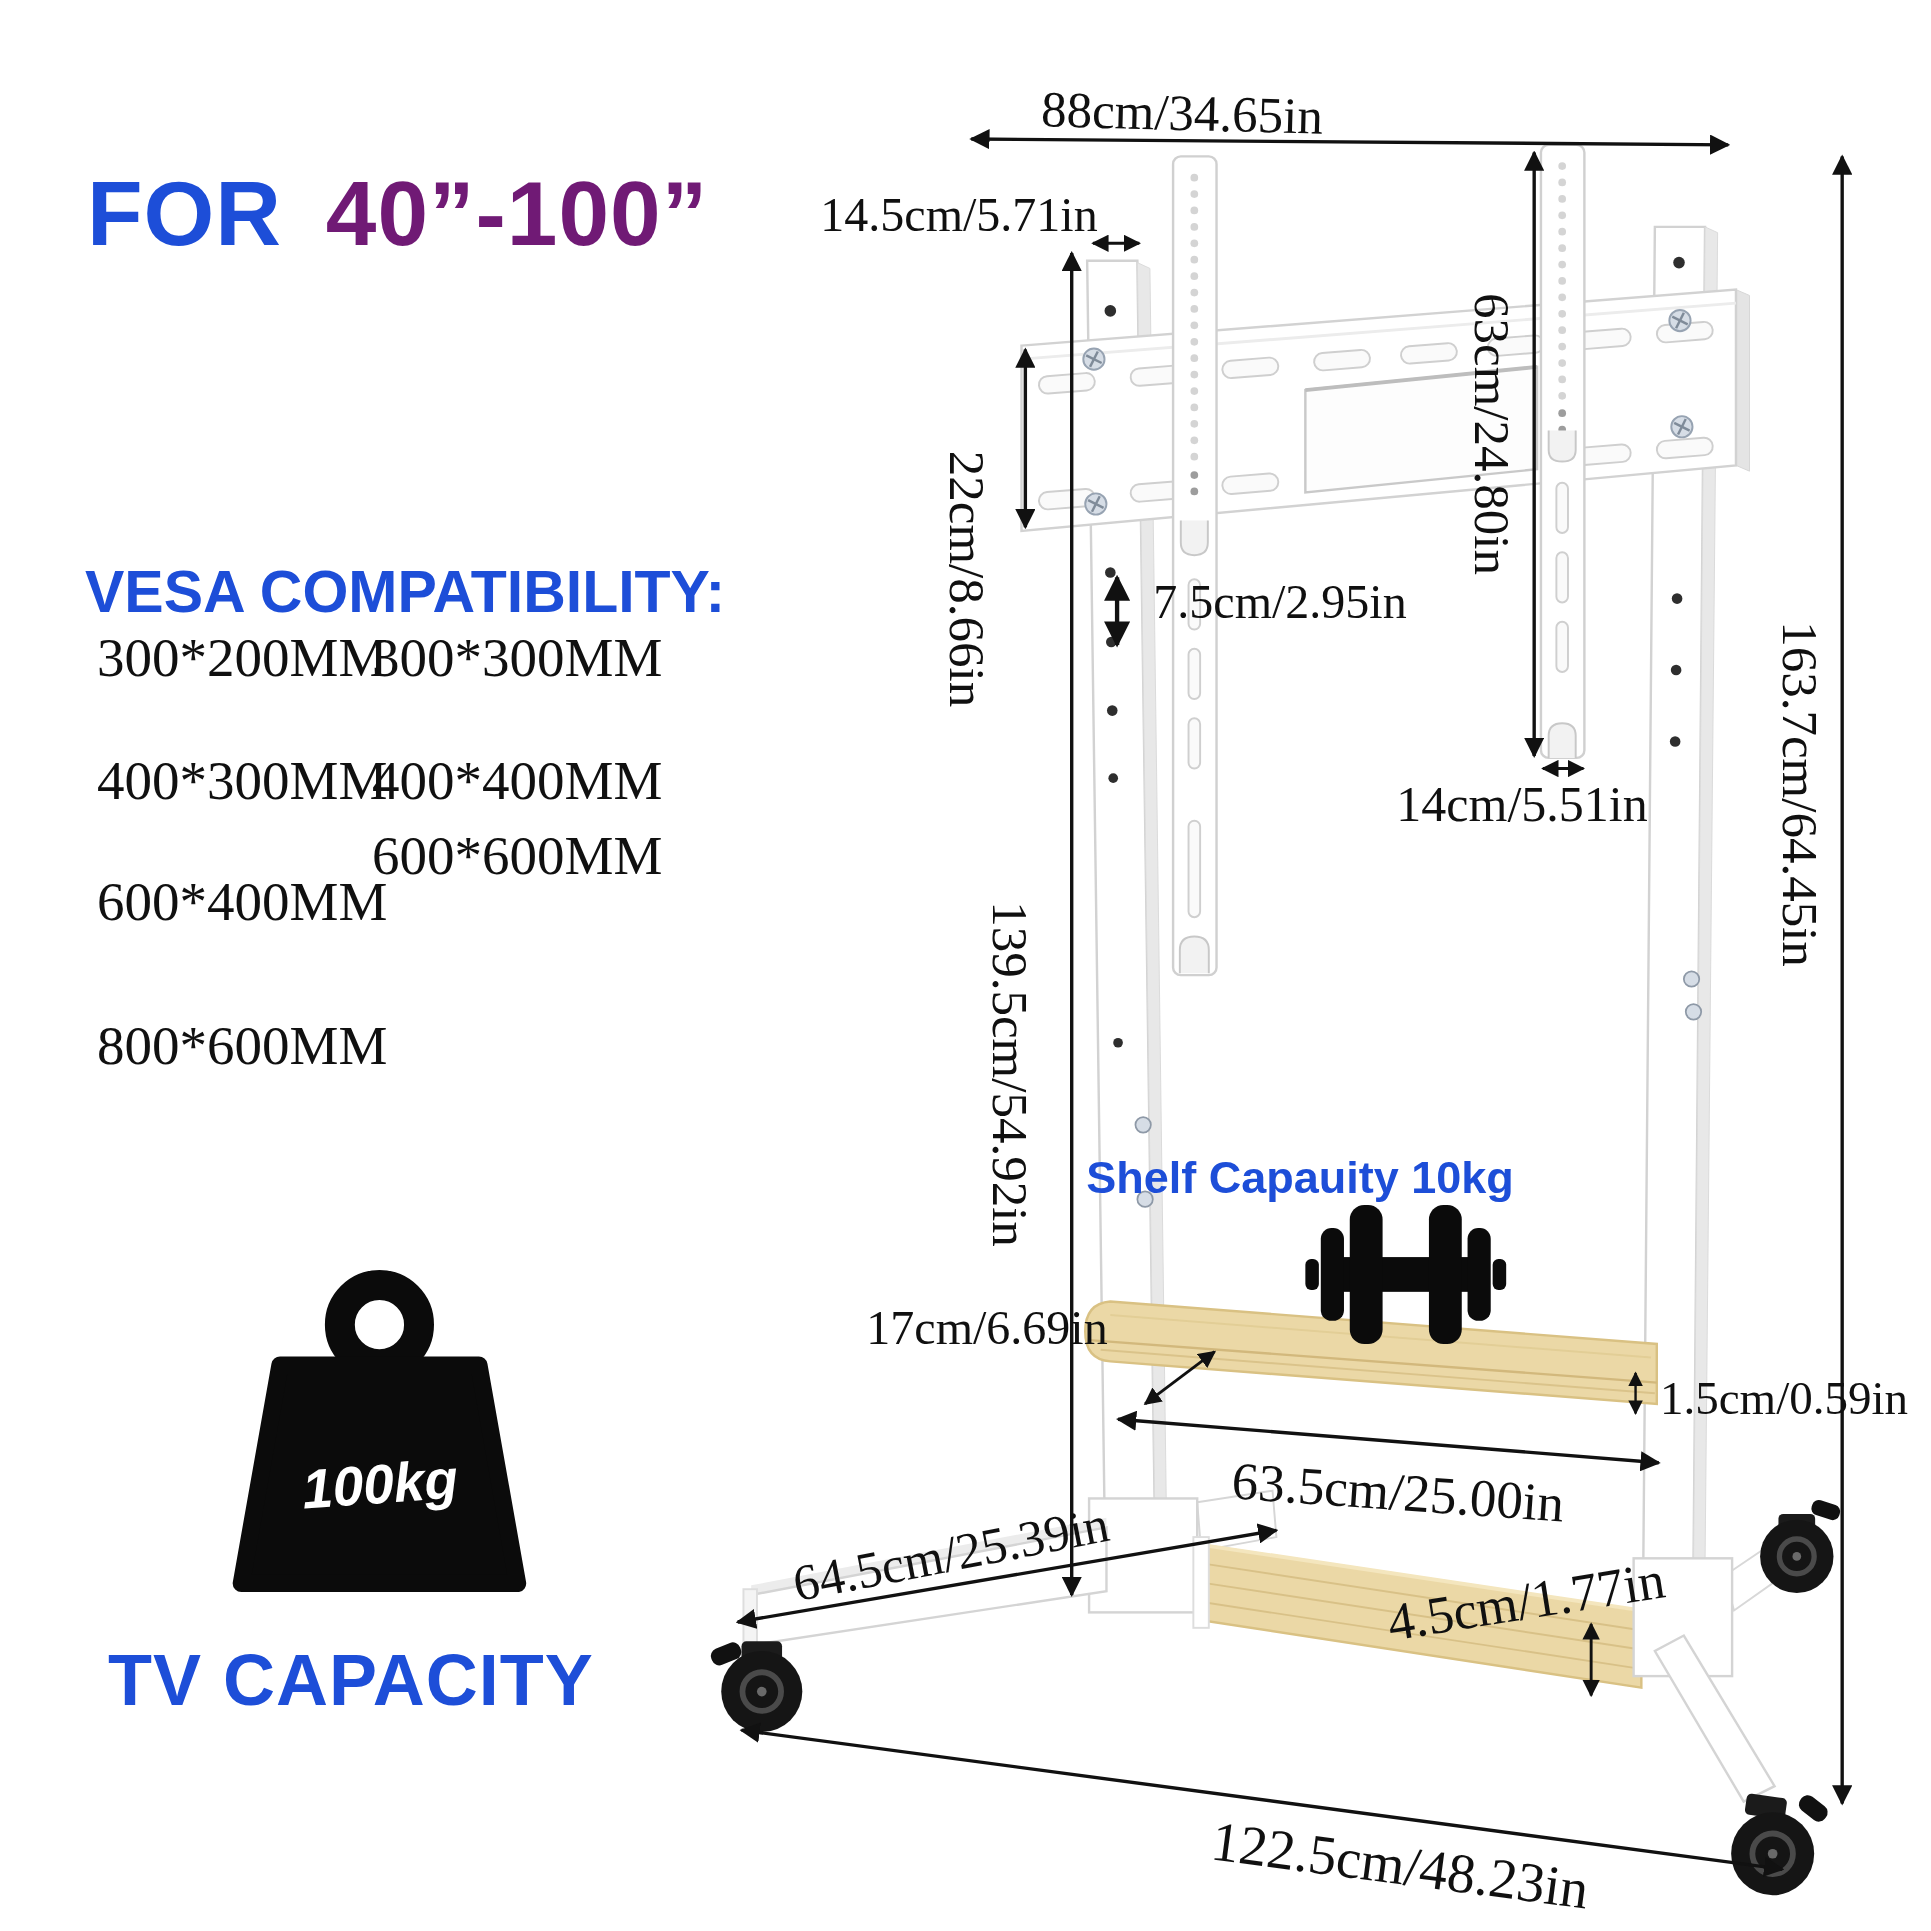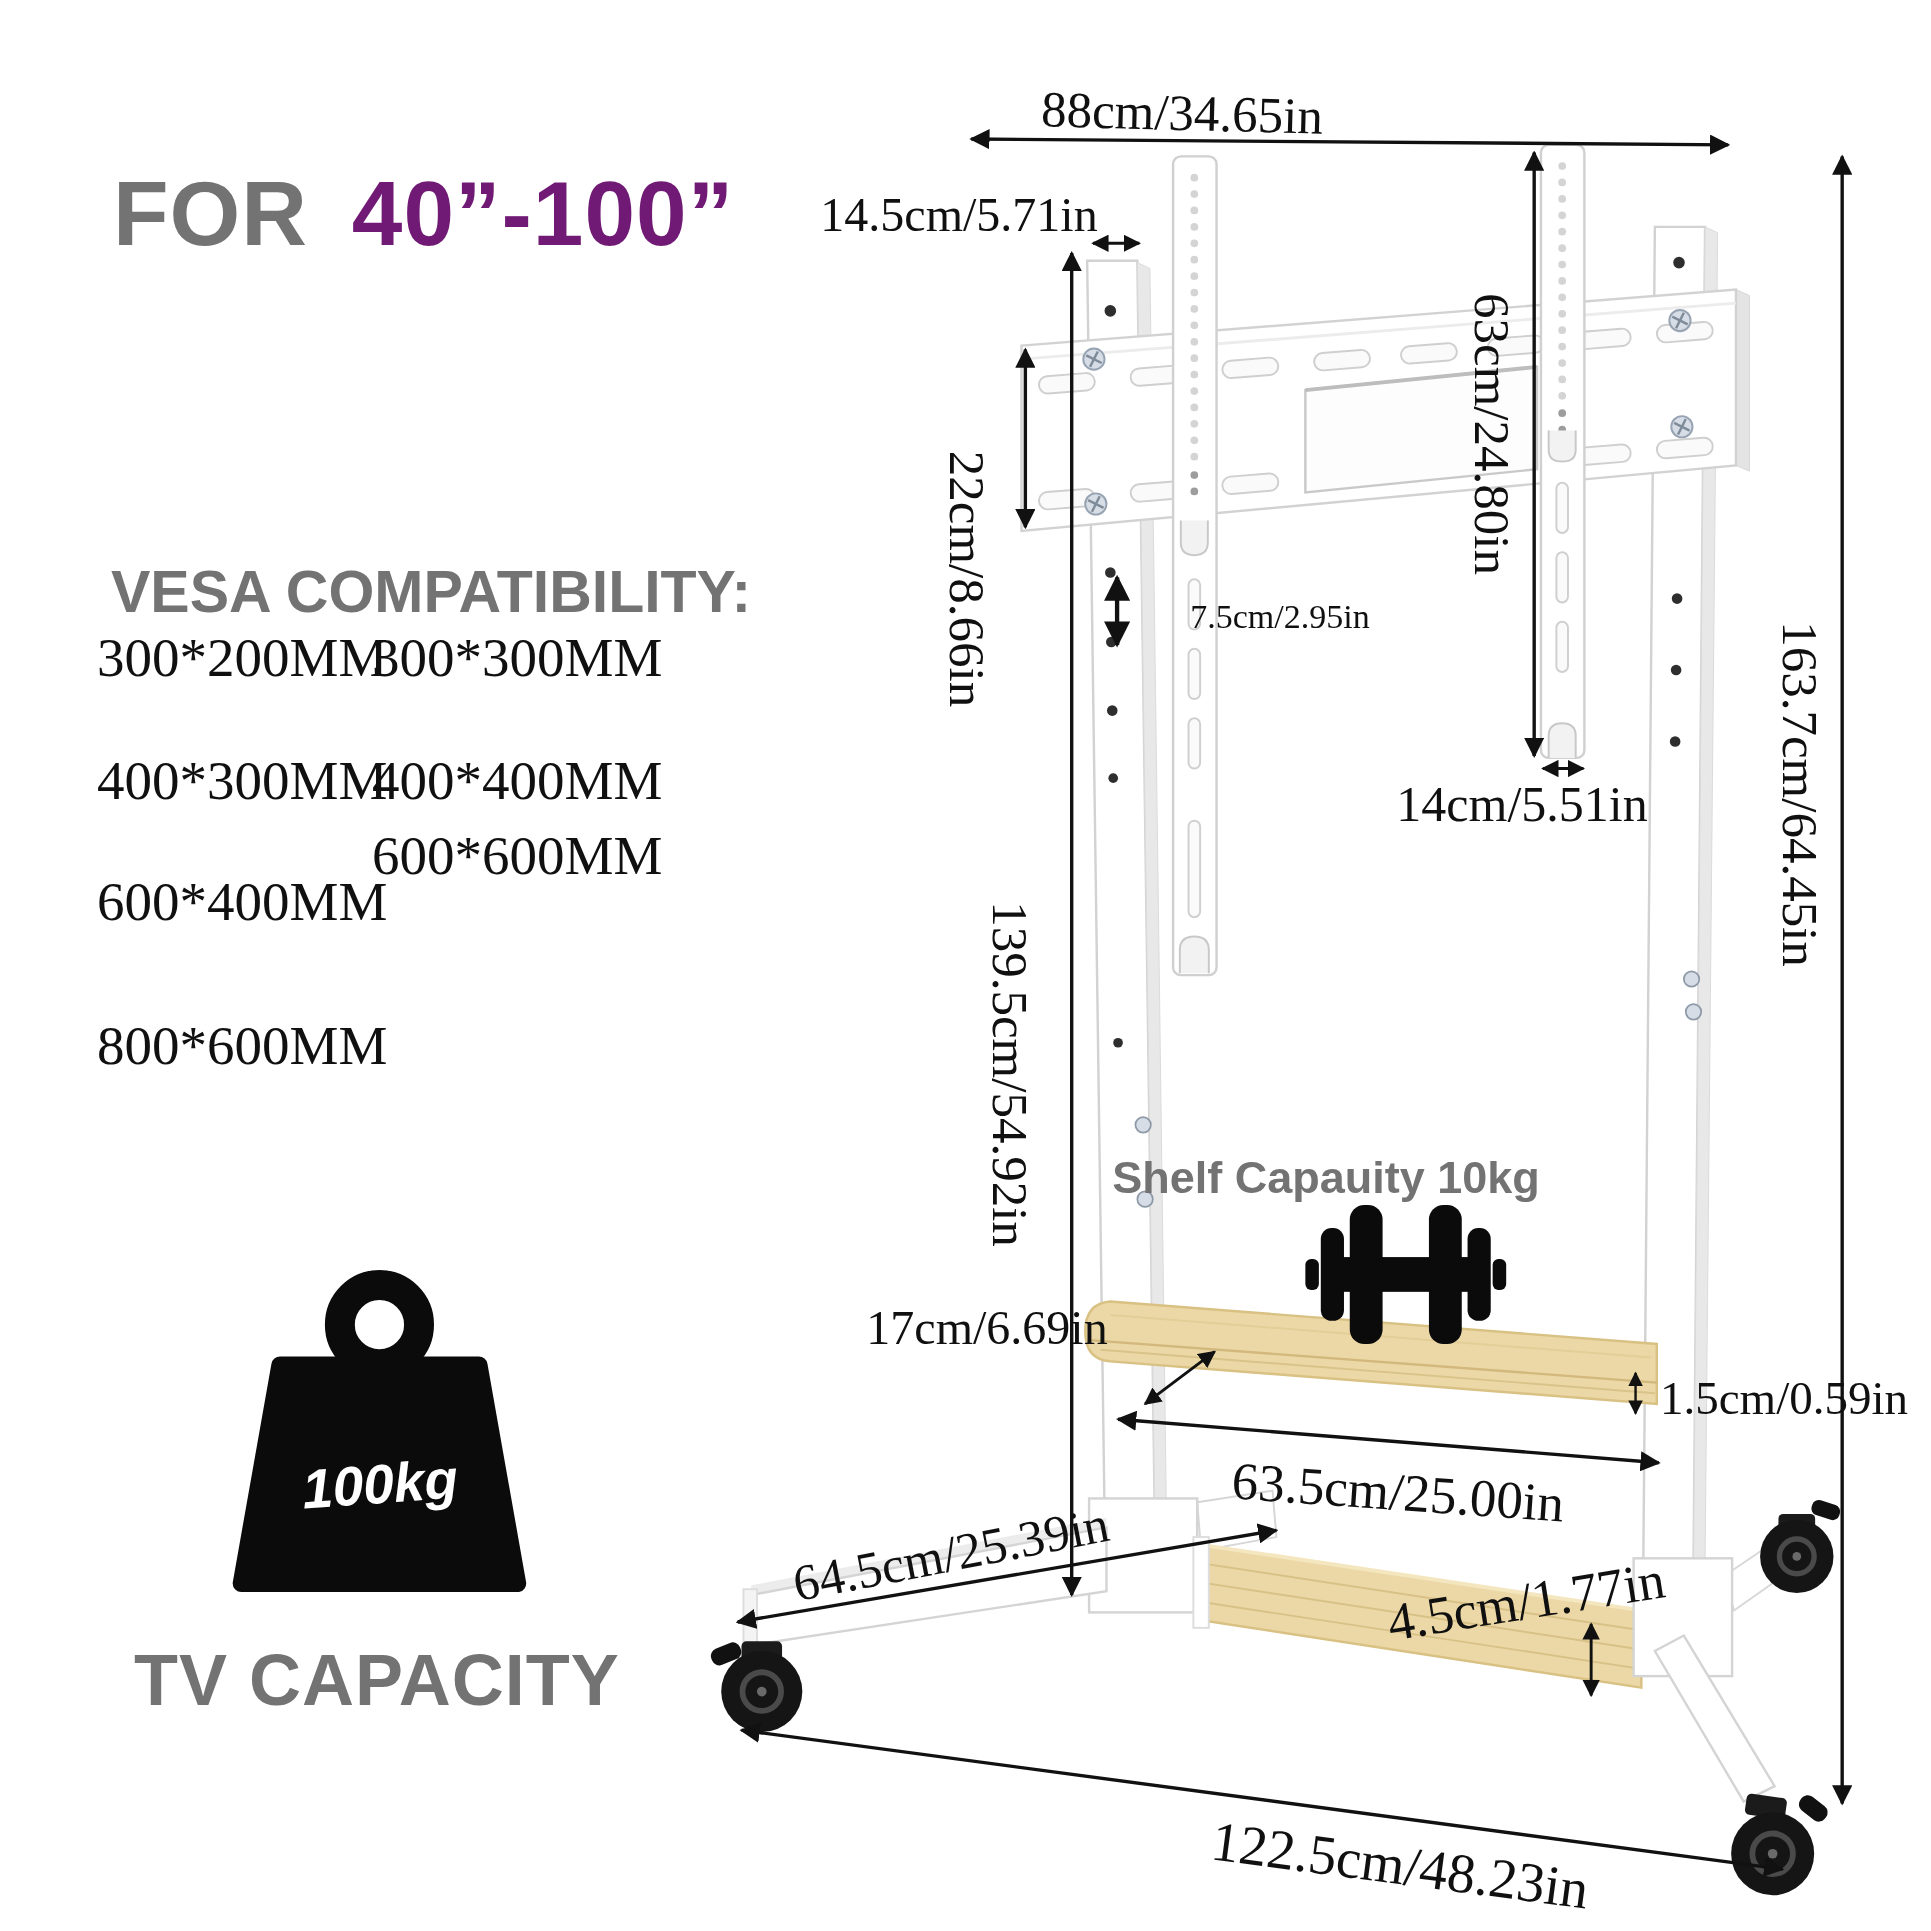--- a/index.html
+++ b/index.html
@@ -1,20 +1,20 @@
 <!DOCTYPE html>
 <html><head>
 <meta charset="utf-8">
 <style>
   html,body{margin:0;padding:0;}
   body{width:1931px;height:1931px;background:#fff;position:relative;overflow:hidden;
        font-family:"Liberation Sans",sans-serif;}
   .abs{position:absolute;white-space:nowrap;}
   .serif{font-family:"Liberation Serif",serif;color:#101010;}
-  .sansb{font-family:"Liberation Sans",sans-serif;font-weight:bold;color:#737373;margin-left:26px;}
+  .sansb{font-family:"Liberation Sans",sans-serif;font-weight:bold;color:#1d4ed8;}
   .ctr{transform:translate(-50%,-50%);}
   svg{position:absolute;left:0;top:0;}
   .dim{letter-spacing:0px;}
 </style>
 </head>
 <body>
 
 <svg width="1931" height="1931" viewBox="0 0 2000 2000">
   <defs>
     <marker id="ah" viewBox="0 0 10 10" refX="9" refY="5" markerWidth="6" markerHeight="6" orient="auto-start-reverse" markerUnits="strokeWidth">
@@ -259,21 +259,21 @@
 <div class="abs serif" style="left:97px;top:991px;font-size:55px;margin-top:23px;">800*600MM</div>
 
 <div class="abs ctr" style="left:380px;top:1484px;font-size:55px;font-weight:bold;font-style:italic;color:#fff;transform:translate(-50%,-50%) rotate(-4deg);font-family:'Liberation Sans',sans-serif;">100kg</div>
 <div class="abs sansb" style="left:108px;top:1639px;font-size:72px;letter-spacing:1px;">TV CAPACITY</div>
 <div class="abs ctr sansb" style="left:1300px;top:1178px;font-size:45px;">Shelf Capauity 10kg</div>
 
 <div class="abs ctr serif dim" style="left:1182px;top:113px;font-size:51px;transform:translate(-50%,-50%) rotate(1.5deg);">88cm/34.65in</div>
 <div class="abs ctr serif dim" style="left:959px;top:214px;font-size:48px;">14.5cm/5.71in</div>
 <div class="abs ctr serif dim" style="left:967px;top:579px;font-size:51px;transform:translate(-50%,-50%) rotate(90deg);">22cm/8.66in</div>
 <div class="abs ctr serif dim" style="left:1492px;top:434px;font-size:51px;transform:translate(-50%,-50%) rotate(90deg);">63cm/24.80in</div>
-<div class="abs ctr serif dim" style="left:1280px;top:601px;font-size:34px;margin-top:16px;">7.5cm/2.95in</div>
+<div class="abs ctr serif dim" style="left:1280px;top:601px;font-size:48px;">7.5cm/2.95in</div>
 <div class="abs ctr serif dim" style="left:1800px;top:794px;font-size:51px;transform:translate(-50%,-50%) rotate(90deg);">163.7cm/64.45in</div>
 <div class="abs ctr serif dim" style="left:1522px;top:804px;font-size:50px;">14cm/5.51in</div>
 <div class="abs ctr serif dim" style="left:1010px;top:1074px;font-size:51px;transform:translate(-50%,-50%) rotate(90deg);">139.5cm/54.92in</div>
 <div class="abs ctr serif dim" style="left:987px;top:1327px;font-size:48px;">17cm/6.69in</div>
 <div class="abs ctr serif dim" style="left:1398px;top:1492px;font-size:53px;transform:translate(-50%,-50%) rotate(4deg);">63.5cm/25.00in</div>
 <div class="abs ctr serif dim" style="left:1784px;top:1398px;font-size:47px;">1.5cm/0.59in</div>
 <div class="abs ctr serif dim" style="left:951px;top:1554px;font-size:51px;transform:translate(-50%,-50%) rotate(-11deg);">64.5cm/25.39in</div>
 <div class="abs ctr serif dim" style="left:1526px;top:1601px;font-size:53px;transform:translate(-50%,-50%) rotate(-9deg);">4.5cm/1.77in</div>
 <div class="abs ctr serif dim" style="left:1400px;top:1865px;font-size:56px;transform:translate(-50%,-50%) rotate(7.5deg);">122.5cm/48.23in</div>
 

